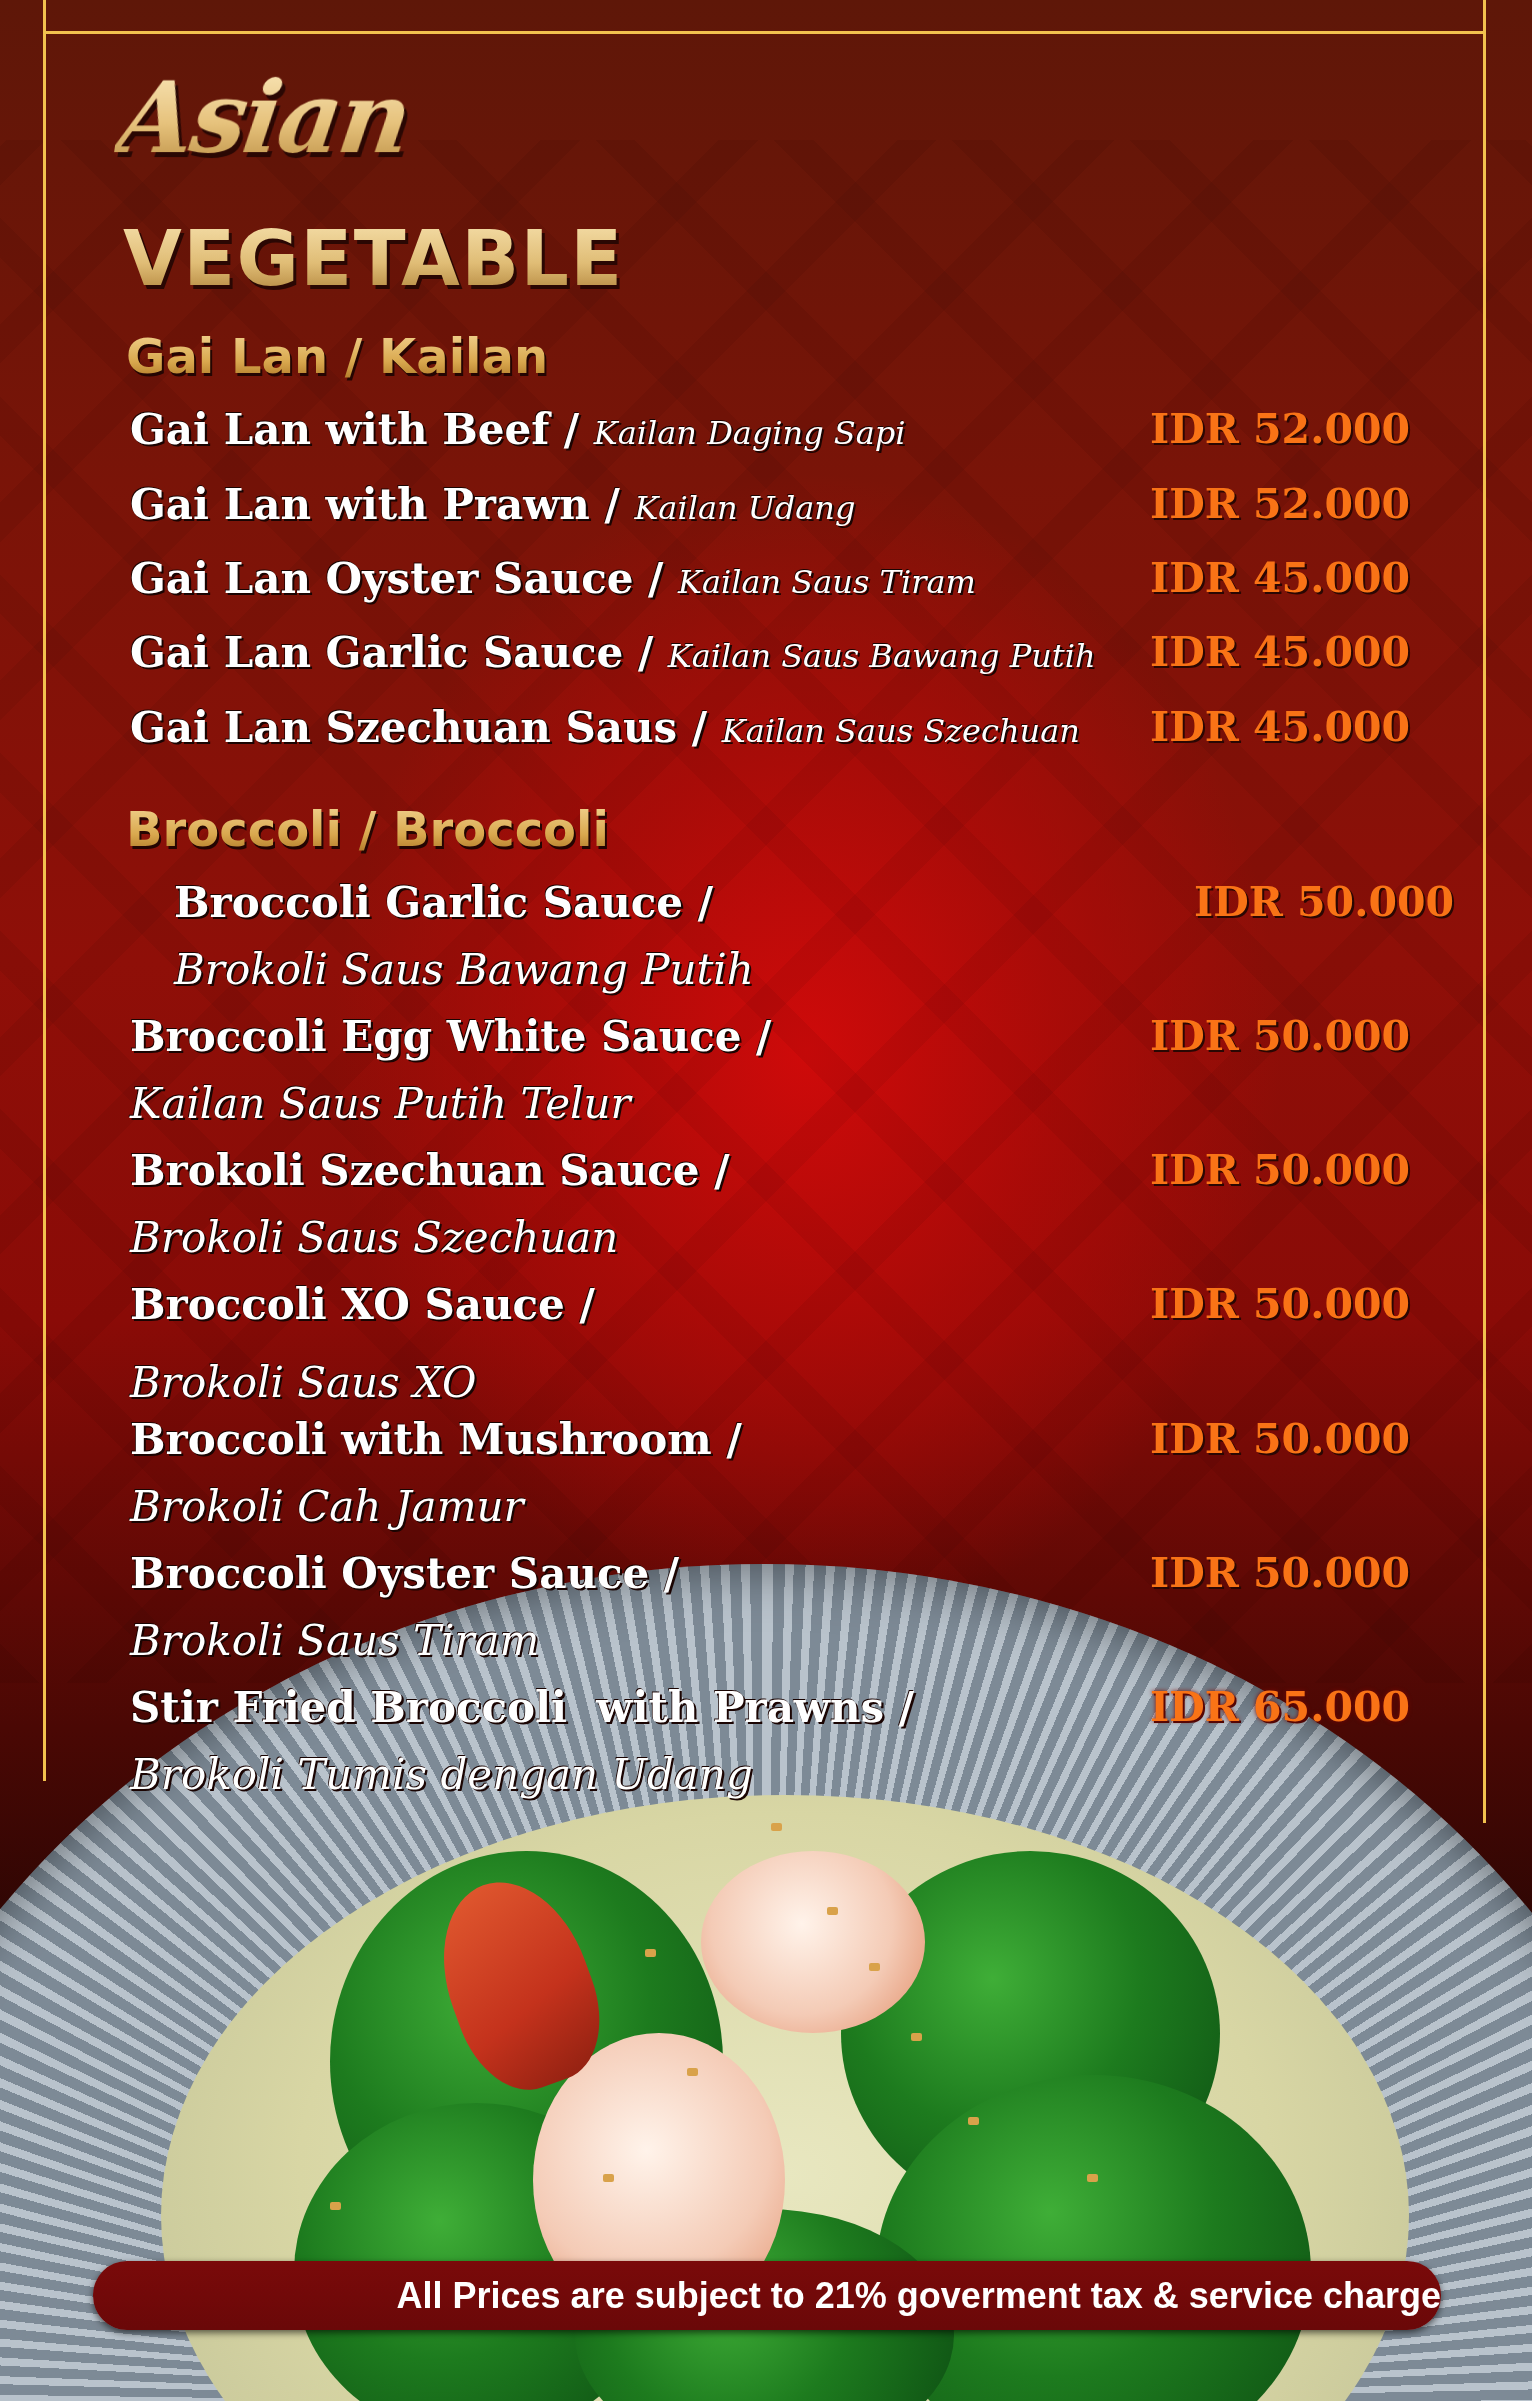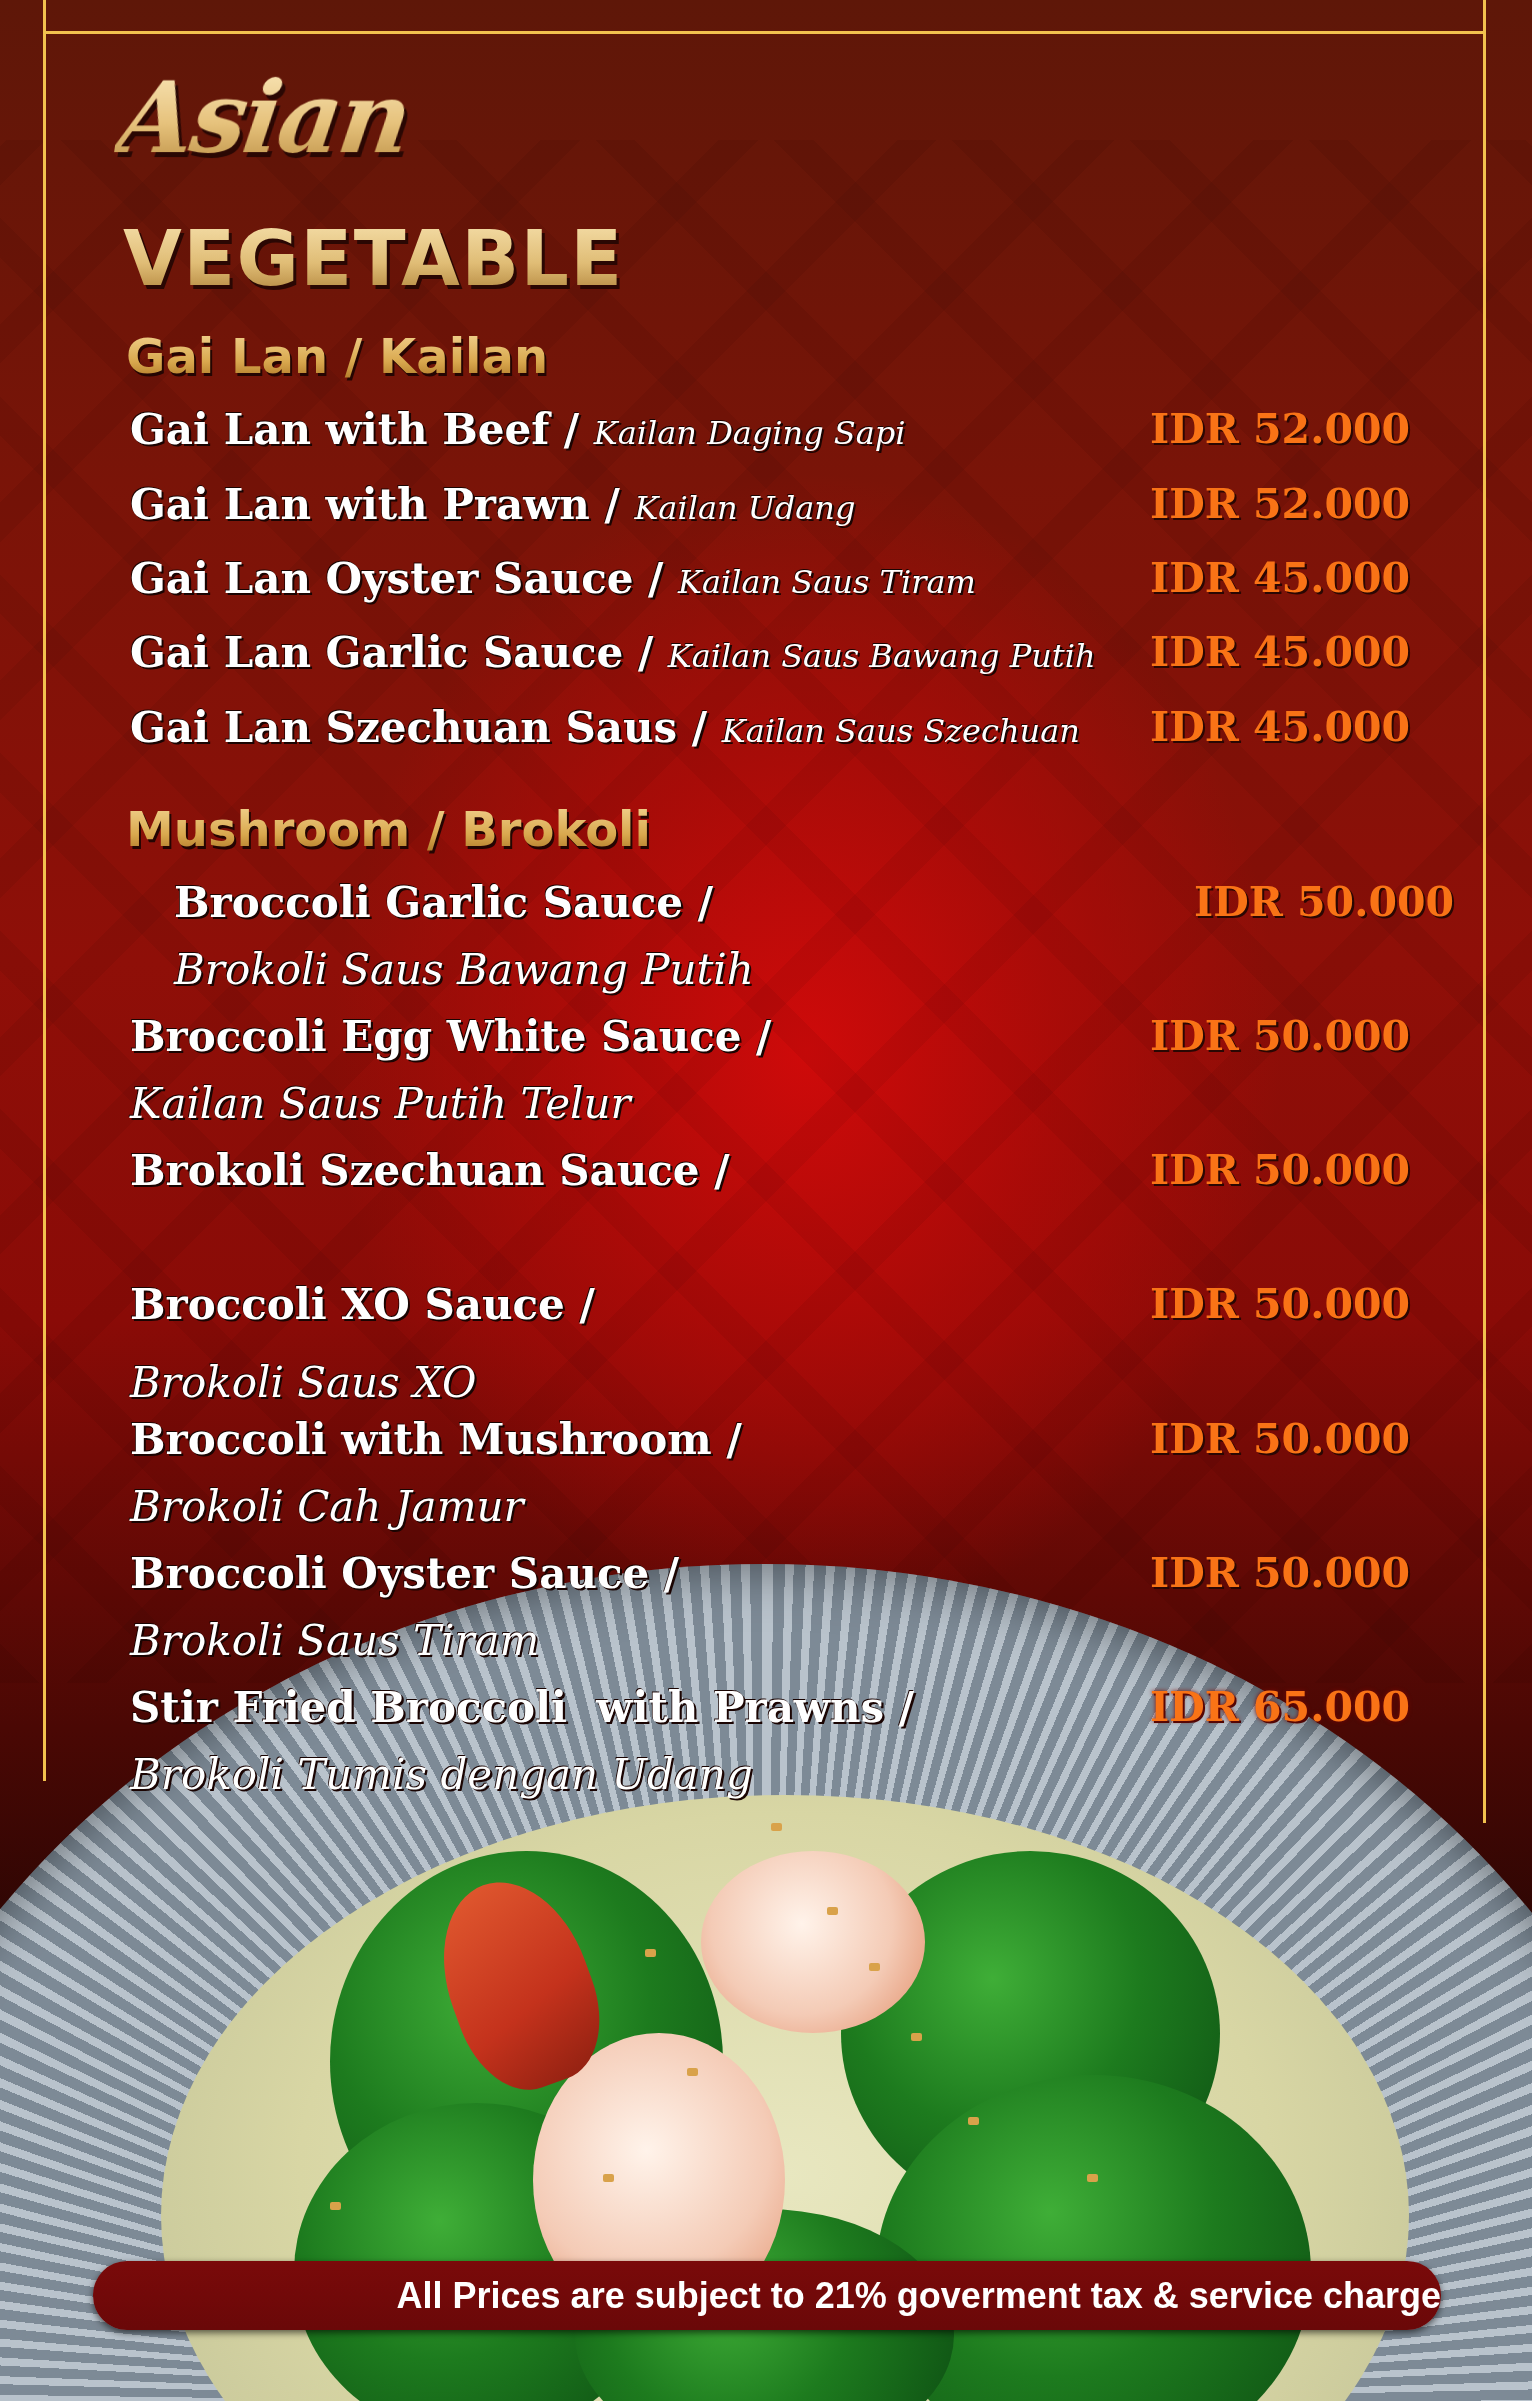--- a/index.html
+++ b/index.html
@@ -173,34 +173,35 @@
 </div>
 <div class="row" style="top:628px;">
   <div class="name"><span>Gai Lan Garlic Sauce /</span> <span class="local">Kailan Saus Bawang Putih</span></div>
   <div class="price">IDR 45.000</div>
 </div>
 <div class="row" style="top:703px;">
   <div class="name"><span>Gai Lan Szechuan Saus /</span> <span class="local">Kailan Saus Szechuan</span></div>
   <div class="price">IDR 45.000</div>
 </div>
 
-<div class="section-head" style="top:801px;">Mushroom / Brokoli</div>
+<div class="section-head" style="top:801px;">Broccoli / Broccoli</div>
 
 <div class="row" style="top:878px;height:119px;margin-left:44px;">
   <div class="name">Broccoli Garlic Sauce /</div>
   <div class="local-line" style="top:67px;">Brokoli Saus Bawang Putih</div>
   <div class="price">IDR 50.000</div>
 </div>
 <div class="row" style="top:1012px;height:119px;">
   <div class="name">Broccoli Egg White Sauce /</div>
   <div class="local-line" style="top:67px;">Kailan Saus Putih Telur</div>
   <div class="price">IDR 50.000</div>
 </div>
 <div class="row" style="top:1146px;height:119px;">
   <div class="name">Brokoli Szechuan Sauce /</div>
+  <div class="local-line" style="top:67px;">Brokoli Saus Szechuan</div>
   <div class="price">IDR 50.000</div>
 </div>
 <div class="row" style="top:1280px;height:119px;">
   <div class="name">Broccoli XO Sauce /</div>
   <div class="local-line" style="top:78px;">Brokoli Saus XO</div>
   <div class="price">IDR 50.000</div>
 </div>
 <div class="row" style="top:1415px;height:119px;">
   <div class="name">Broccoli with Mushroom /</div>
   <div class="local-line" style="top:67px;">Brokoli Cah Jamur</div>

